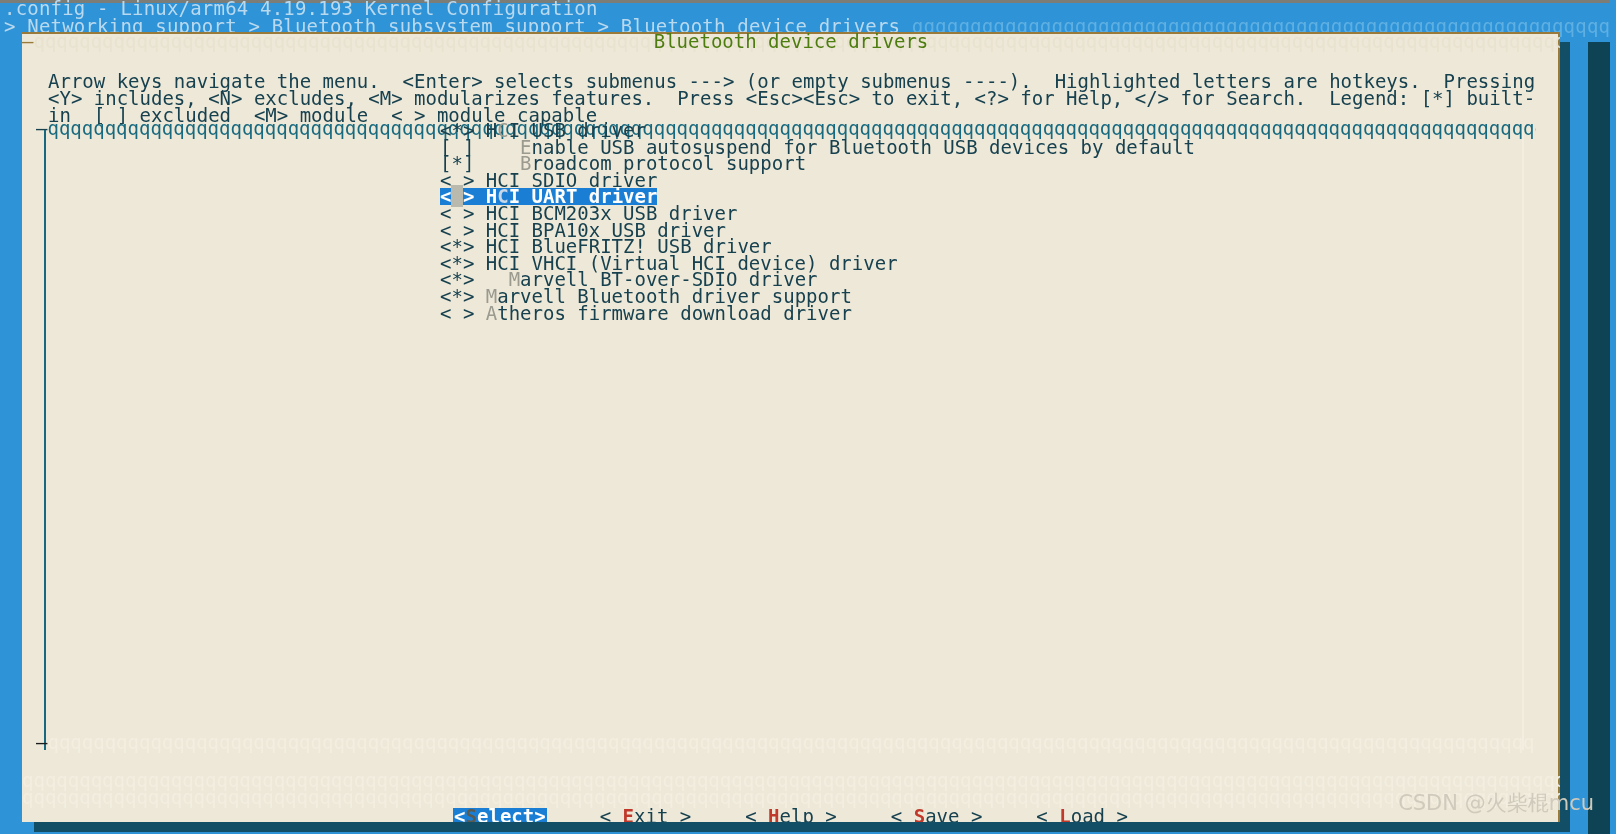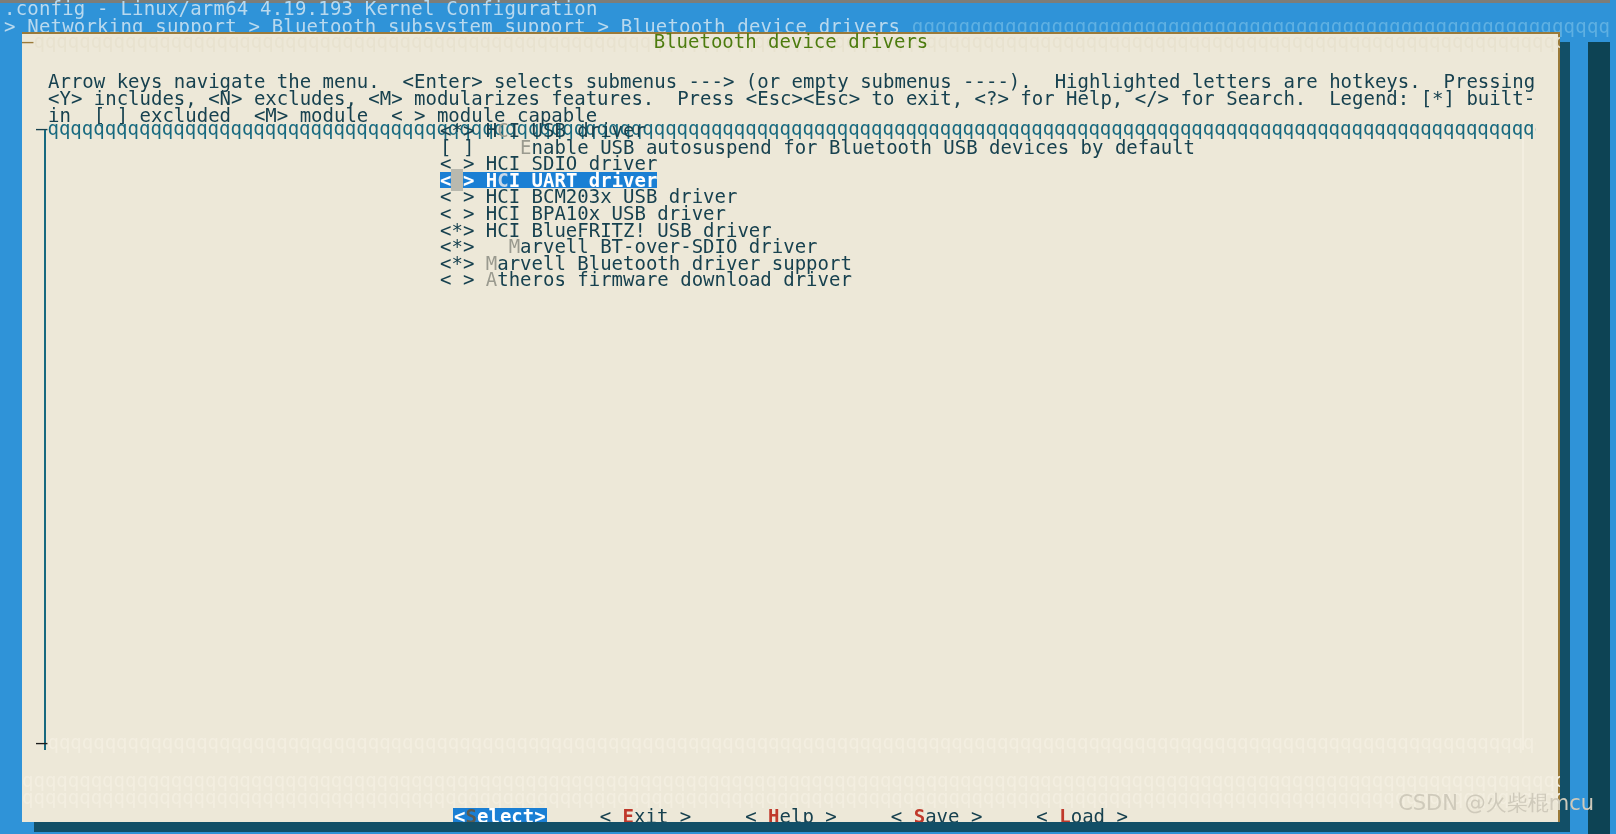--- a/index.html
+++ b/index.html
@@ -270,25 +270,27 @@
 
     <div id="menu-box">
       <div id="mb-top"><span class="corner">—</span><span>qqqqqqqqqqqqqqqqqqqqqqqqqqqqqqqqqqqqqqqqqqqqqqqqqqqqqqqqqqqqqqqqqqqqqqqqqqqqqqqqqqqqqqqqqqqqqqqqqqqqqqqqqqqqqqqqqqqqqqqqqqqqqqqqqqqqqqqqqqqqqqqqqqqqqqqqqqqqqqqqqqqqqqqqqqqqqqqqqqqqqqqqqqq</span></div>
       <div id="mb-left"></div>
       <div id="mb-right"></div>
       <div id="mb-bot"><span class="corner">—</span><span>qqqqqqqqqqqqqqqqqqqqqqqqqqqqqqqqqqqqqqqqqqqqqqqqqqqqqqqqqqqqqqqqqqqqqqqqqqqqqqqqqqqqqqqqqqqqqqqqqqqqqqqqqqqqqqqqqqqqqqqqqqqqqqqqqqqqqqqqqqqqqqqqqqqqqqqqqqqqqqqqqqqqqqqqqqqqqqqqqqqqqqqqqqq</span></div>
 
       <div id="menu-list">
           <div class="mi"><span>&lt;*&gt; </span><span>H</span><span class="hotkey">C</span><span>I USB driver</span></div>
           <div class="mi"><span>[ ]    </span><span class="hotkey">E</span><span>nable USB autosuspend for Bluetooth USB devices by default</span></div>
+          <div class="mi"><span>[*]    </span><span class="hotkey">B</span><span>roadcom protocol support</span></div>
           <div class="mi"><span>&lt; &gt; </span><span>HCI SDIO driver</span></div>
           <div class="mi sel"><span>&lt;</span><span class="cursor"> </span><span>&gt; </span><span>H</span><span class="hotkey">C</span><span>I UART driver</span></div>
           <div class="mi"><span>&lt; &gt; </span><span>HCI BCM203x USB driver</span></div>
           <div class="mi"><span>&lt; &gt; </span><span>HCI BPA10x USB driver</span></div>
           <div class="mi"><span>&lt;*&gt; </span><span>HCI BlueFRITZ! USB driver</span></div>
+          <div class="mi"><span>&lt;*&gt; </span><span>HCI VHCI (Virtual HCI device) driver</span></div>
           <div class="mi"><span>&lt;*&gt;   </span><span class="hotkey">M</span><span>arvell BT-over-SDIO driver</span></div>
           <div class="mi"><span>&lt;*&gt; </span><span class="hotkey">M</span><span>arvell Bluetooth driver support</span></div>
           <div class="mi"><span>&lt; &gt; </span><span class="hotkey">A</span><span>theros firmware download driver</span></div>
         </div>
     </div>
 
     <div id="btn-fill-a">qqqqqqqqqqqqqqqqqqqqqqqqqqqqqqqqqqqqqqqqqqqqqqqqqqqqqqqqqqqqqqqqqqqqqqqqqqqqqqqqqqqqqqqqqqqqqqqqqqqqqqqqqqqqqqqqqqqqqqqqqqqqqqqqqqqqqqqqqqqqqqqqqqqqqqqqqqqqqqqqqqqqqqqqqqqqqqqqqqqqqqqqqqqqqqqqqq</div>
     <div id="btn-fill-b">qqqqqqqqqqqqqqqqqqqqqqqqqqqqqqqqqqqqqqqqqqqqqqqqqqqqqqqqqqqqqqqqqqqqqqqqqqqqqqqqqqqqqqqqqqqqqqqqqqqqqqqqqqqqqqqqqqqqqqqqqqqqqqqqqqqqqqqqqqqqqqqqqqqqqqqqqqqqqqqqqqqqqqqqqqqqqqqqqqqqqqqqqqqqqqqqqq</div>
 
     <div id="button-bar"><span class="btn sel"><span>&lt;</span><span class="bk">S</span><span>elect</span><span>&gt;</span></span><span class="btn"><span>&lt; </span><span class="bk">E</span><span>xit</span><span> &gt;</span></span><span class="btn"><span>&lt; </span><span class="bk">H</span><span>elp</span><span> &gt;</span></span><span class="btn"><span>&lt; </span><span class="bk">S</span><span>ave</span><span> &gt;</span></span><span class="btn"><span>&lt; </span><span class="bk">L</span><span>oad</span><span> &gt;</span></span></div>

